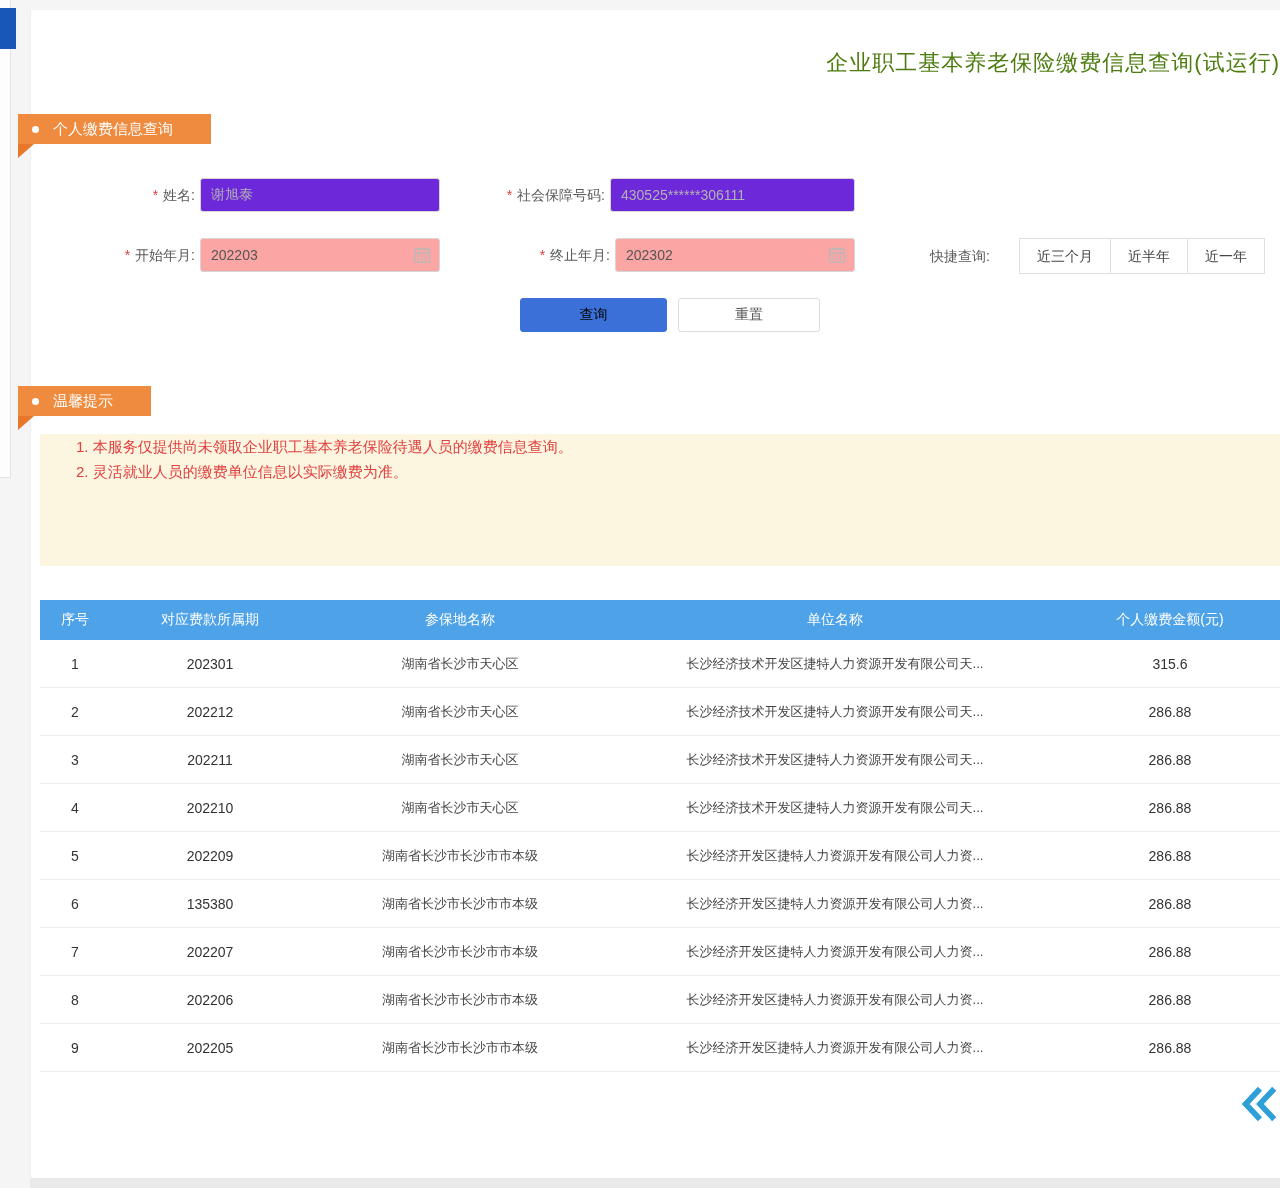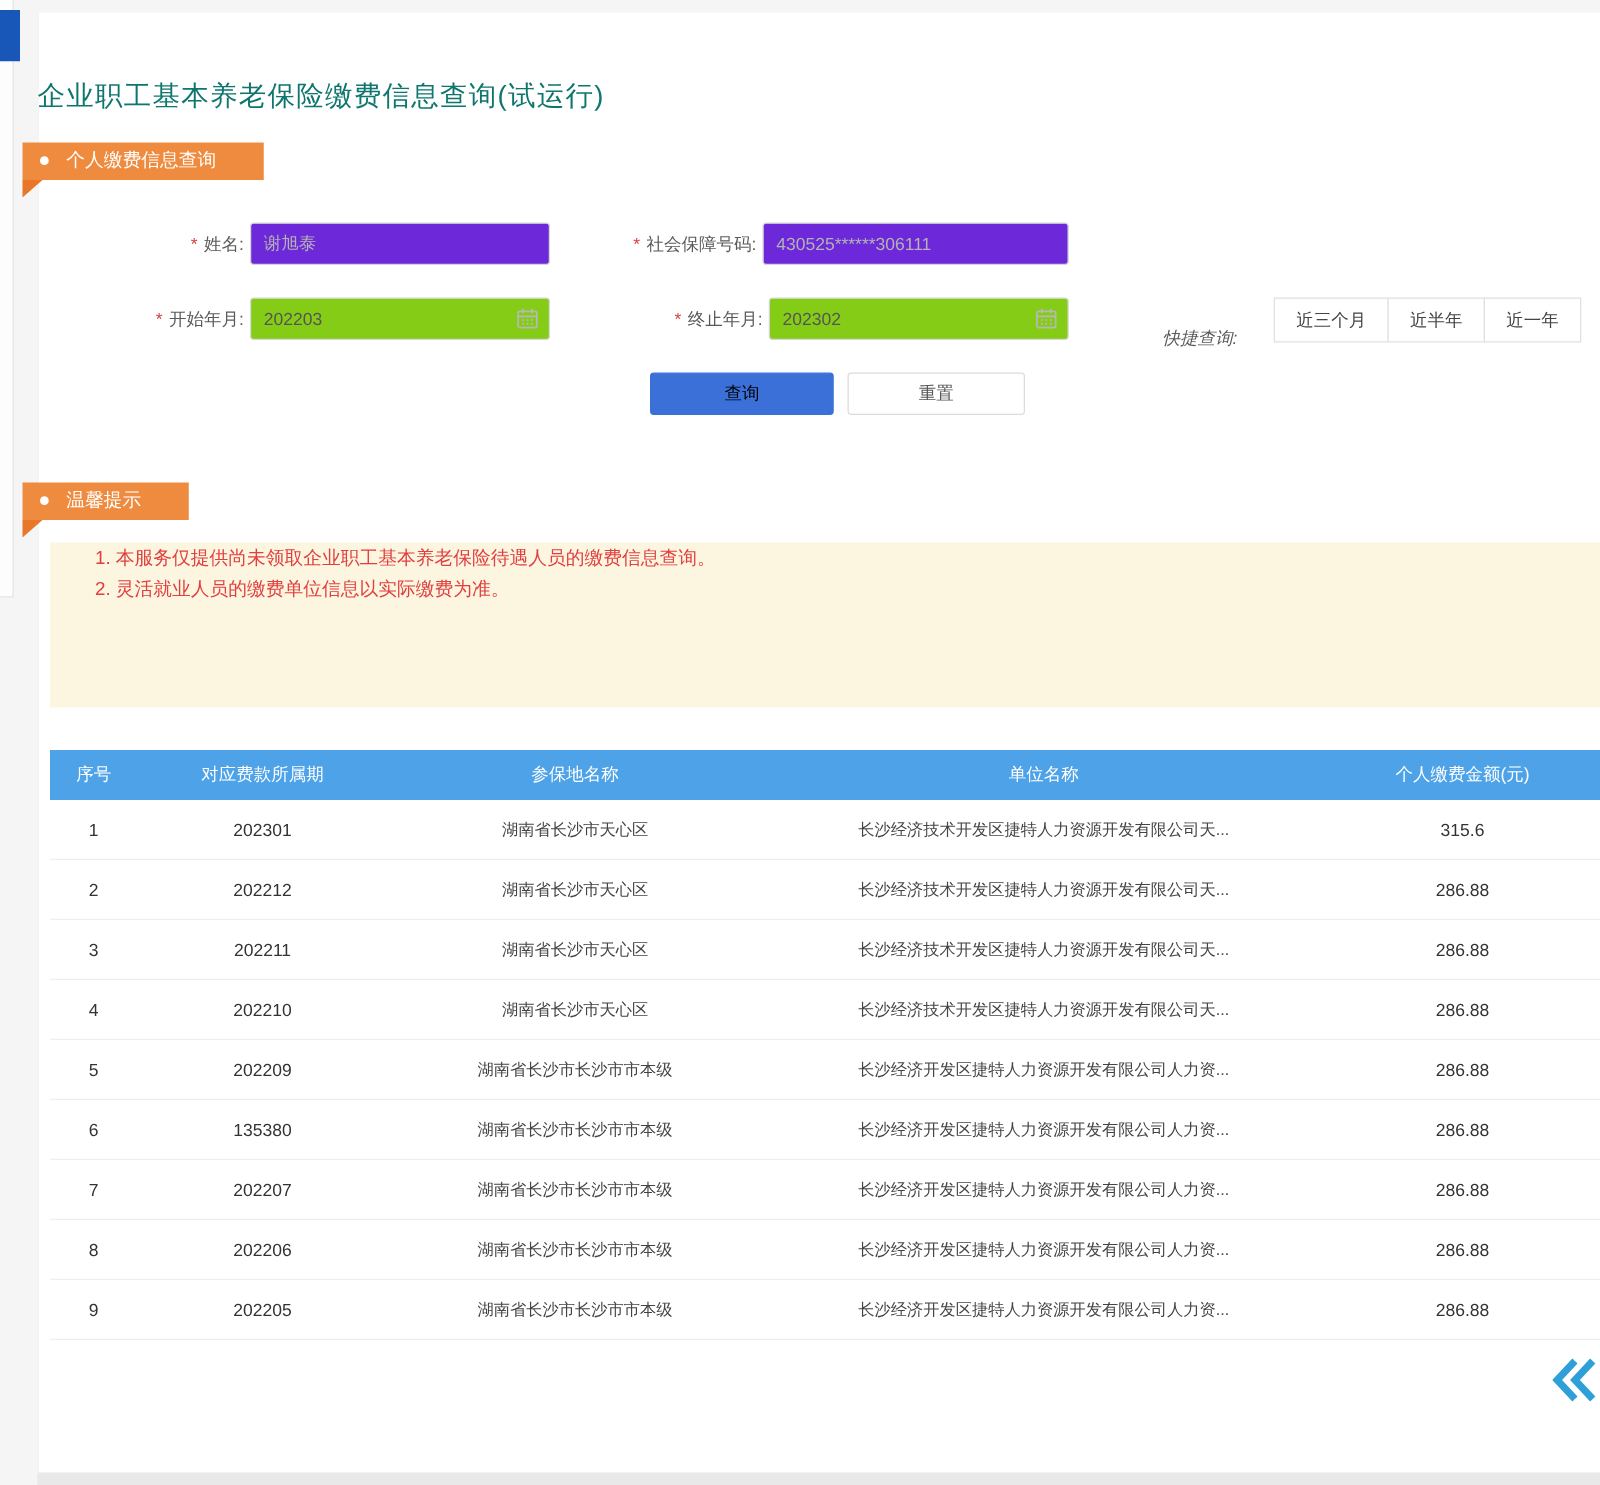--- a/index.html
+++ b/index.html
@@ -31,25 +31,25 @@
   }
   .main-panel {
     position: absolute;
     left: 30px; top: 10px;
     width: 1250px; height: 1168px;
     background: #ffffff;
     border-left: 1px solid #f0f0f0;
   }
   .page-title {
     position: absolute;
-    left: 30px; top: 62px;
+    left: 30px; top: 48px;
     width: 1250px;
-    text-align: left;
+    text-align: right;
     font-size: 22px;
-    color: #0f766e;
+    color: #4d7c0f;
     letter-spacing: 1px;
   }
   
   .ribbon {
     position: absolute;
     left: 18px;
     height: 30px;
     background: #ef8b3e;
     color: #fff;
     font-size: 15px;
@@ -91,21 +91,21 @@
   .req {
     color: #d9403f;
     margin-right: 5px;
     font-size: 14px;
   }
   .text-input {
     position: absolute;
     height: 34px;
     border: 1px solid #d6d6d6;
     border-radius: 3px;
-    background: #84cc16;
+    background: #fca5a5;
     font-size: 14px;
     color: #555;
     padding: 0 10px;
     font-family: "Liberation Sans", "DejaVu Sans", sans-serif;
   }
   .text-input:disabled, .text-input.disabled {
     background: #6d28d9;
     color: #b3b3b3;
   }
   .date-wrap { position: absolute; }
@@ -265,21 +265,21 @@
       <line x1="12.5" y1="1" x2="12.5" y2="4.5" stroke="#b8b8b8" stroke-width="1.4"></line>
       <circle cx="5.5" cy="10" r="0.9" fill="#b8b8b8"></circle>
         <circle cx="9" cy="10" r="0.9" fill="#b8b8b8"></circle>
         <circle cx="12.5" cy="10" r="0.9" fill="#b8b8b8"></circle>
       <circle cx="5.5" cy="13" r="0.9" fill="#b8b8b8"></circle>
         <circle cx="9" cy="13" r="0.9" fill="#b8b8b8"></circle>
         <circle cx="12.5" cy="13" r="0.9" fill="#b8b8b8"></circle>
     </svg>
   </div>
 
-  <div class="quick-label" style="left:930px; top:252px;font-style:italic;">快捷查询:</div>
+  <div class="quick-label" style="left:930px; top:238px;">快捷查询:</div>
   <div class="quick-group" style="left:1020px; top:238px;">
     <button class="quick-btn">近三个月</button>
     <button class="quick-btn">近半年</button>
     <button class="quick-btn">近一年</button>
   </div>
 
   <button class="btn btn-primary" style="left:520px; top:298px; width:147px;">查询</button>
   <button class="btn btn-plain" style="left:678px; top:298px; width:142px;">重置</button>
 
   <div class="ribbon ribbon2"><span class="dot"></span><span>温馨提示</span></div>

